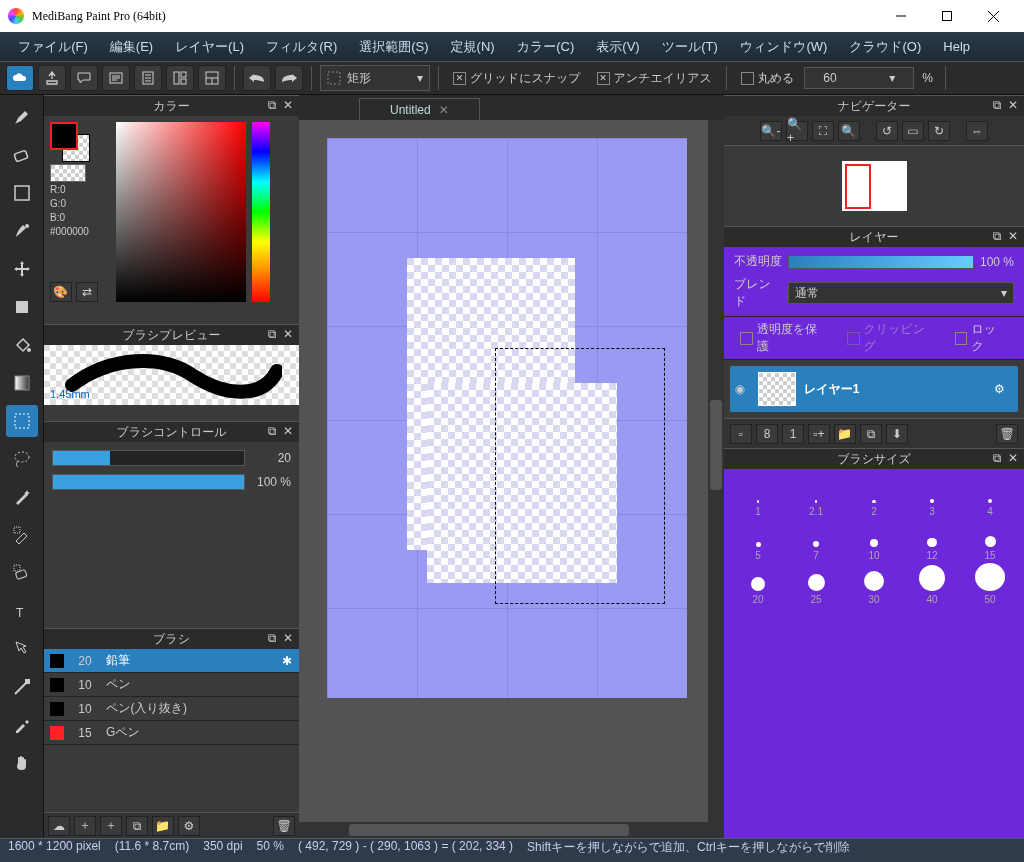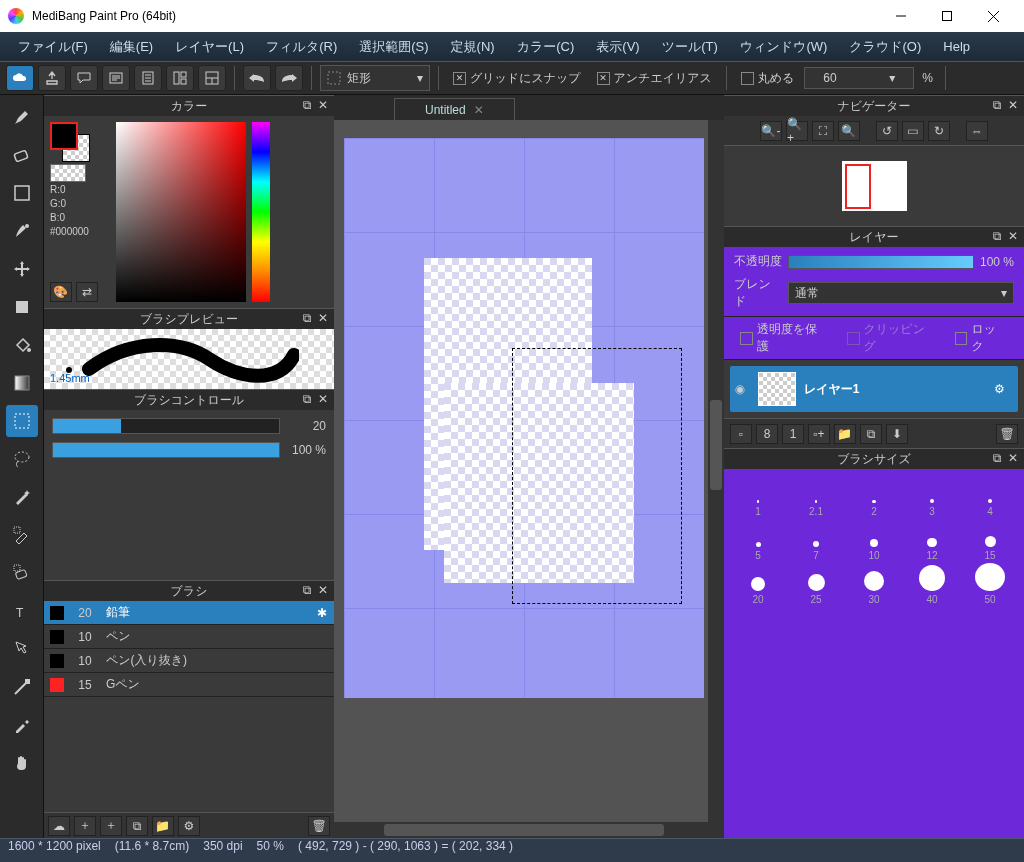--- a/index.html
+++ b/index.html
@@ -1,37 +1,37 @@
 <!DOCTYPE html>
 <html><head>
 <meta charset="utf-8">
 <style>
 * { margin: 0; padding: 0; box-sizing: border-box; font-family: "Meiryo UI", "MS PGothic", sans-serif; font-size: 12px; user-select: none; }
 body { background: #3a3a3a; color: #ccc; width: 1024px; height: 862px; overflow: hidden; display: flex; flex-direction: column; }
 .titlebar { height: 32px; background: #fff; color: #000; display: flex; align-items: center; padding: 0 8px; }
 .titlebar .app-icon { width: 16px; height: 16px; border-radius: 50%; background: conic-gradient(#f44,#fa0,#4c4,#4cf,#44f,#f4f,#f44); margin-right: 8px; }
-.titlebar .title { flex: 1; }
+.titlebar .title { flex: 1; font-family: Liberation Serif, serif; }
 .titlebar .winbtn { width: 46px; height: 32px; display: flex; align-items: center; justify-content: center; }
 .menubar { height: 29px; background: linear-gradient(#2a3a48,#1e2a36); display: flex; align-items: center; padding: 0 8px; gap: 2px; }
 .menubar .menu { padding: 4px 10px; color: #cde; font-size: 13px; }
 .mainbar { height: 34px; background: #2b2b2b; border-top: 1px solid #555; border-bottom: 1px solid #111; display: flex; align-items: center; padding: 0 6px; gap: 4px; }
 .mainbar .tb { width: 28px; height: 26px; background: #3a3a3a; border: 1px solid #222; border-radius: 3px; display: flex; align-items: center; justify-content: center; color: #ccc; }
 .mainbar .tb.blue { background: #2a7fbd; }
 .mainbar .sep { width: 1px; height: 24px; background: #555; margin: 0 4px; }
 .shape-sel { width: 110px; height: 26px; background: #333; border: 1px solid #555; display: flex; align-items: center; padding: 0 6px; gap: 6px; }
 .chk { display: flex; align-items: center; gap: 4px; padding: 0 6px; color: #ccc; }
 .chk .box { width: 13px; height: 13px; border: 1px solid #888; display: flex; align-items: center; justify-content: center; font-size: 9px; color: #ccc; }
 .num-input { width: 110px; height: 22px; background: #333; border: 1px solid #555; color: #ccc; padding: 0 18px; display:flex; align-items:center; }
 
 .body { flex: 1; display: flex; overflow: hidden; }
 .toolcol { width: 44px; background: #2b2b2b; border-right: 1px solid #111; display: flex; flex-direction: column; align-items: center; padding: 6px 0; gap: 6px; }
 .toolcol .tool { width: 32px; height: 32px; display: flex; align-items: center; justify-content: center; border-radius: 3px; }
 .toolcol .tool.sel { background: #2a7fbd; }
 
-.leftpanels { width: 290px; background: #3a3a3a; display: flex; flex-direction: column; }
+.leftpanels { width: 255px; background: #3a3a3a; display: flex; flex-direction: column; gap: 16px; }
 .panel { border-top: 1px solid #555; }
 .panel-header { height: 20px; background: #2b2b2b; display: flex; align-items: center; justify-content: center; color: #ccc; position: relative; }
 .panel-header .pop, .panel-header .cls { position: absolute; top: 2px; width: 14px; height: 14px; display:flex; align-items:center; justify-content:center; }
 .panel-header .pop { right: 20px; }
 .panel-header .cls { right: 4px; }
 .color-body { display: flex; padding: 6px; gap: 6px; background:#3a3a3a; }
 .swatch-col { display: flex; flex-direction: column; gap: 2px; width: 60px; }
 .swatch-main { width: 40px; height: 40px; position: relative; }
 .swatch-main .bg { position:absolute; right:0; bottom:0; width:28px; height:28px; background: repeating-conic-gradient(#fff 0 90deg,#ccc 0 180deg) 0 0/8px 8px; border:1px solid #000; }
 .swatch-main .fg { position:absolute; left:0; top:0; width:28px; height:28px; background:#000; border:2px solid #e22; }
@@ -616,14 +616,15 @@
     </div>
   </div>
 </div>
 
 <div class="statusbar">
   <span>1600 * 1200 pixel</span>
   <span>(11.6 * 8.7cm)</span>
   <span>350 dpi</span>
   <span>50 %</span>
   <span>( 492, 729 ) - ( 290, 1063 ) = ( 202, 334 )</span>
+  <span>Shiftキーを押しながらで追加、Ctrlキーを押しながらで削除</span>
   <div class="fill"></div>
 </div>
 
 </body></html>

